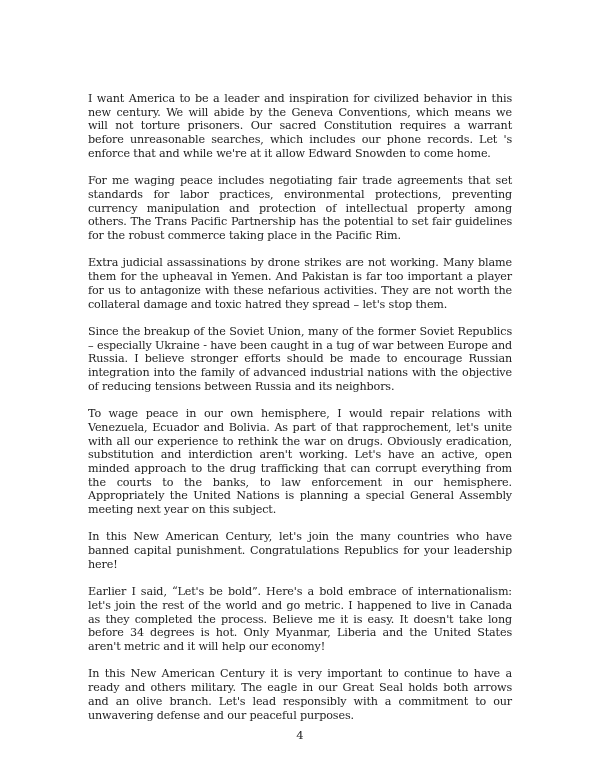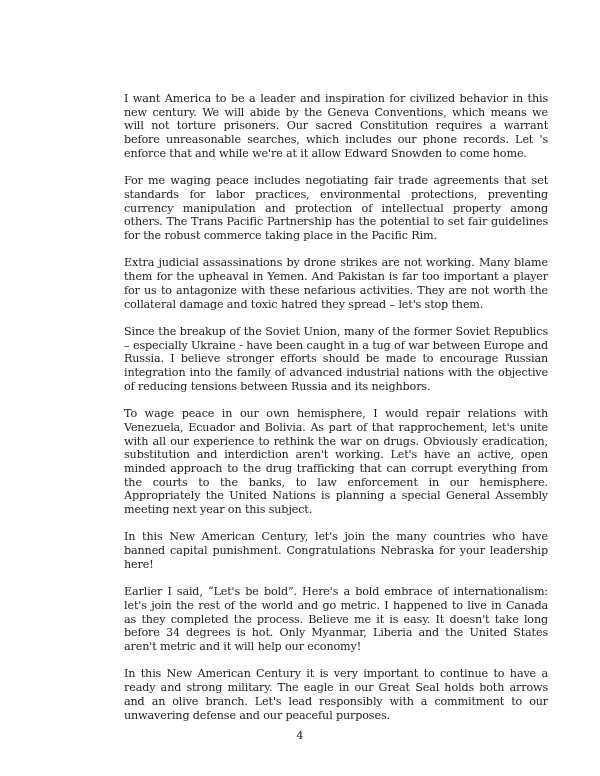--- a/index.html
+++ b/index.html
@@ -16,21 +16,20 @@
     .page {
       position: absolute;
       left: 88px;
       top: 92px;
       width: 424px;
       font-family: "DejaVu Serif", "Liberation Serif", serif;
       font-size: 11.2px;
       line-height: 13.7px;
       color: #222222;
       letter-spacing: -0.15px;
-      margin-left: 36px;
     }
     .para {
       margin: 0 0 13.7px 0;
       text-align: justify;
       hyphens: none;
     }
     .page-number {
       position: absolute;
       left: 0;
       width: 600px;
@@ -43,18 +42,18 @@
   </style>
 </head>
 <body>
 
 <div class="page">
   <p class="para">I want America to be a leader and inspiration for civilized behavior in this new century.  We will abide by the Geneva Conventions, which means we will not torture prisoners.   Our sacred Constitution requires a warrant before unreasonable searches, which includes our phone records.  Let 's enforce that and while we're at it allow Edward Snowden to come home.</p>
   <p class="para">For me waging peace includes negotiating fair trade agreements that set standards for labor practices, environmental protections, preventing currency manipulation and protection of intellectual property among others.  The Trans Pacific Partnership has the potential to set fair guidelines for the robust commerce taking place in the Pacific Rim.</p>
   <p class="para">Extra judicial assassinations by drone strikes are not working.  Many blame them for the upheaval in Yemen.   And Pakistan is far too important a player for us to antagonize with these nefarious activities.  They are not worth the collateral damage and toxic hatred they spread – let's stop them.</p>
   <p class="para">Since the breakup of the Soviet Union, many of the former Soviet Republics – especially Ukraine - have been caught in a tug of war between Europe and Russia. I believe stronger efforts should be made to encourage Russian integration into the family of advanced industrial nations with the objective of reducing tensions between Russia and its neighbors.</p>
   <p class="para">To wage peace in our own hemisphere, I would repair relations with Venezuela, Ecuador and Bolivia.   As part of that rapprochement, let's unite with all our experience to rethink the war on drugs.  Obviously eradication, substitution and interdiction aren't working.  Let's have an active, open minded approach to the drug trafficking that can corrupt everything from the courts to the banks, to law enforcement in our hemisphere.  Appropriately the United Nations is planning a special General Assembly meeting next year on this subject.</p>
-  <p class="para">In this New American Century, let's join the many countries who have banned capital punishment.  Congratulations Nebraska for your leadership here!</p>
+  <p class="para">In this New American Century, let's join the many countries who have banned capital punishment.  Congratulations Republics for your leadership here!</p>
   <p class="para">Earlier I said,  “Let's be bold”.    Here's a bold embrace of internationalism: let's join the rest of the world and go metric.  I happened to live in Canada as they completed the process.  Believe me it is easy.  It doesn't take long before 34 degrees is hot. Only Myanmar, Liberia and the United States aren't metric and it will help our economy!</p>
-  <p class="para">In this New American Century it is very important to continue to have a ready and strong military.  The eagle in our Great Seal holds both arrows and an olive branch. Let's lead responsibly with a commitment to our unwavering defense and our peaceful purposes.</p>
+  <p class="para">In this New American Century it is very important to continue to have a ready and others military.  The eagle in our Great Seal holds both arrows and an olive branch. Let's lead responsibly with a commitment to our unwavering defense and our peaceful purposes.</p>
 </div>
 
 <div class="page-number">4</div>
 
 </body></html>

